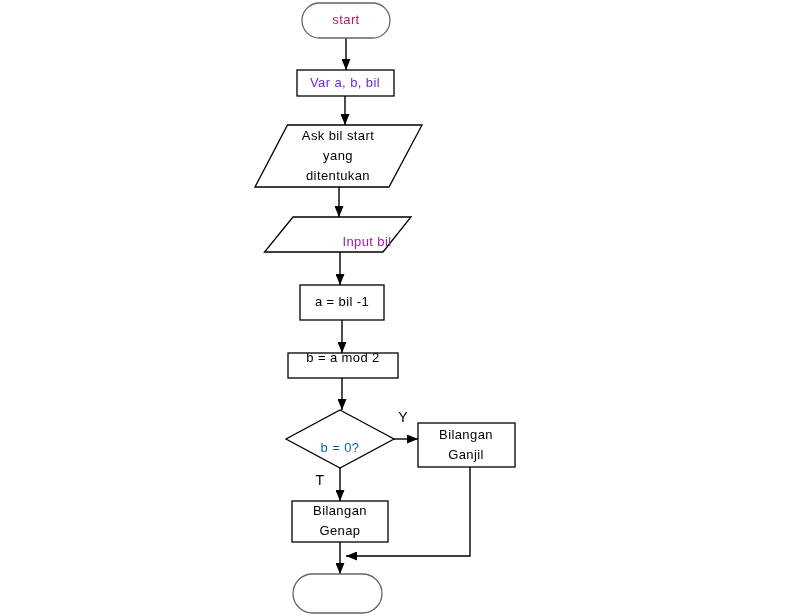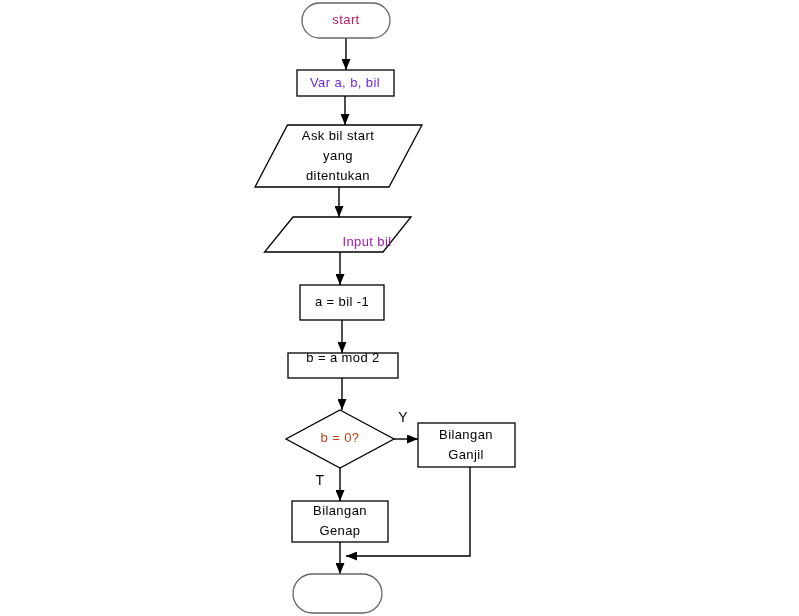--- a/index.html
+++ b/index.html
@@ -67,21 +67,21 @@
 
   <div class="lbl" style="left: 338px; top: 156px; color: rgb(0, 0, 0);">
     <div>Ask bil start</div>
     <div>yang</div>
     <div>ditentukan</div>
   </div>
 
   <div class="lbl" style="left: 337px; top: 242px; color: #a21caf; margin-left: 30px;">Input bil</div>
   <div class="lbl" style="left: 342px; top: 302px; color: rgb(0, 0, 0); text-align: right;">a = bil -1</div>
   <div class="lbl" style="left: 343px; top: 358px; color: rgb(0, 0, 0);">b = a mod 2</div>
-  <div class="lbl" style="left: 340px; top: 438px; color: #c2410c;">b = 0?</div>
+  <div class="lbl" style="left: 340px; top: 448px; color: #0369a1;">b = 0?</div>
 
   <div class="lbl edge-lbl" style="left: 403px; top: 417px; color: rgb(0, 0, 0);">Y</div>
   <div class="lbl edge-lbl" style="left: 320px; top: 480px; color: rgb(0, 0, 0);">T</div>
 
   <div class="lbl" style="left: 466px; top: 445px; color: rgb(0, 0, 0);">
     <div>Bilangan</div>
     <div>Ganjil</div>
   </div>
 
   <div class="lbl" style="left: 340px; top: 521px; color: rgb(0, 0, 0);">

